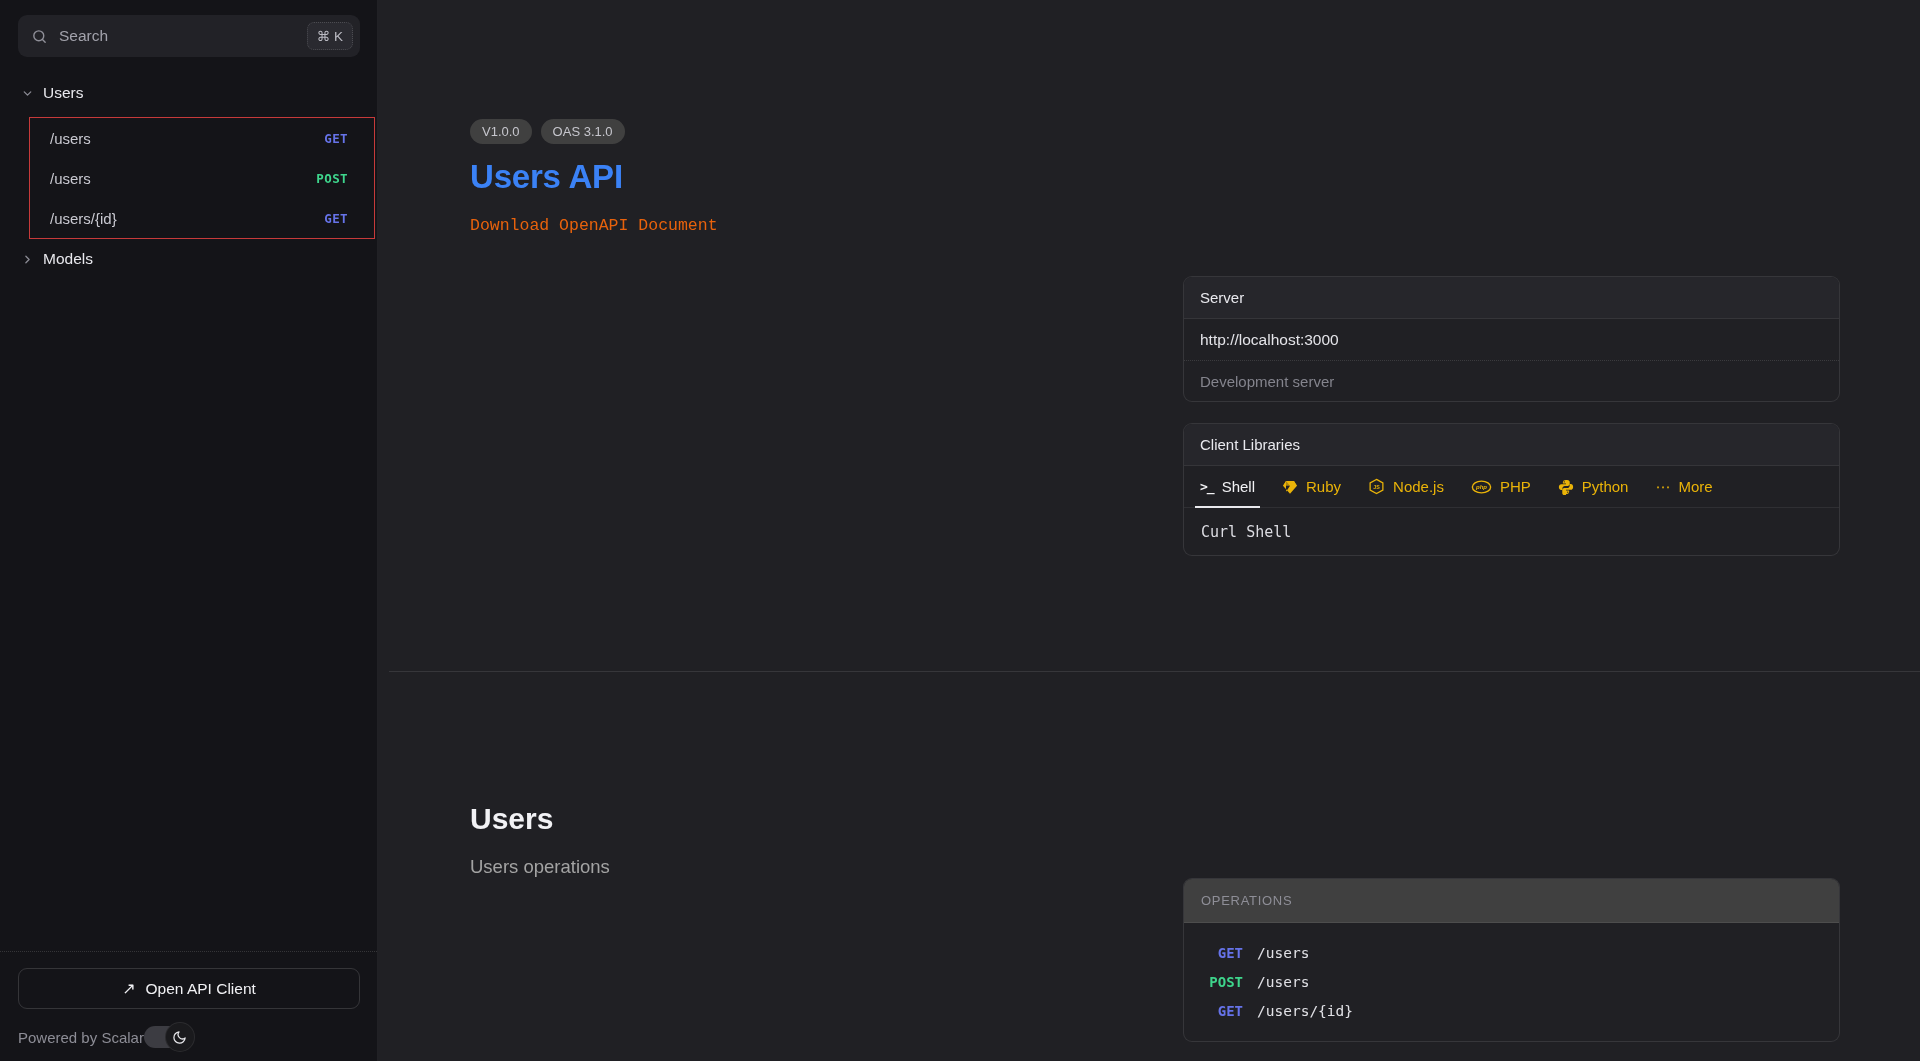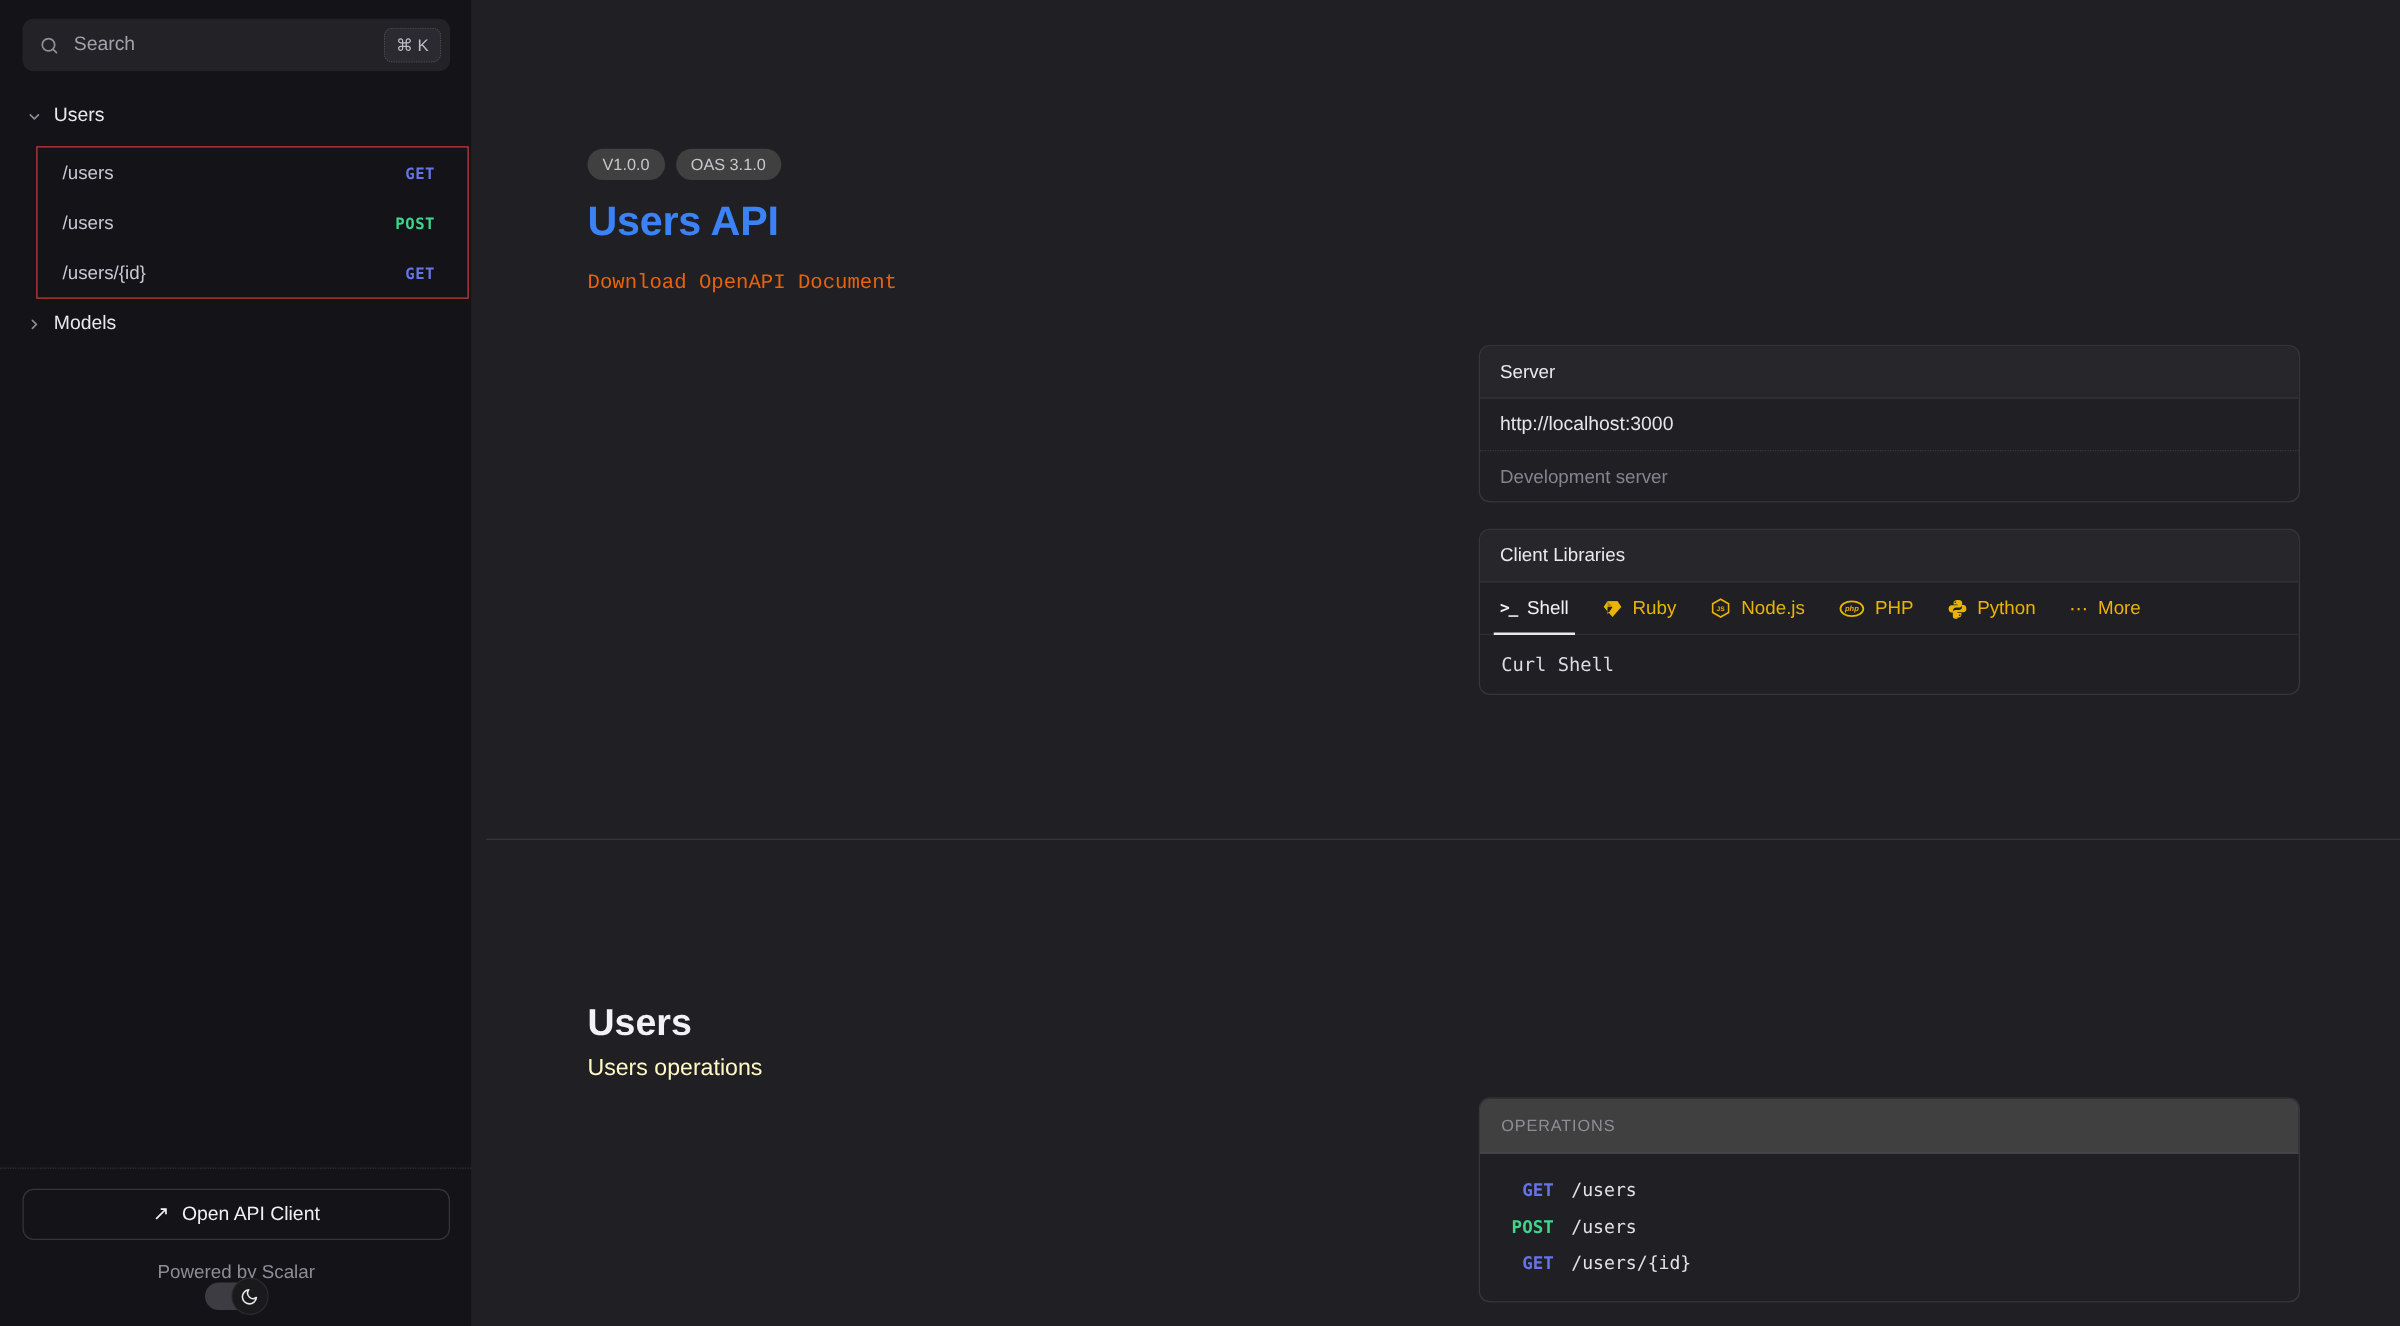--- a/index.html
+++ b/index.html
@@ -52,21 +52,21 @@
     margin-top:auto; border-top:1px dotted rgba(255,255,255,0.14);
     padding:16px 17px 13px 18px;
   }
   .api-client-btn {
     width:100%; height:41px; background:transparent;
     border:1px solid rgba(255,255,255,0.14); border-radius:9px;
     color:#f1f1f4; font-size:15.5px; font-family:inherit;
     display:flex; align-items:center; justify-content:center; gap:10px; cursor:pointer;
   }
   .arrow { font-size:16px; line-height:1; }
-  .powered-row { margin-top:17px; display:flex; align-items:center; justify-content:flex-start;flex-direction:column; }
+  .powered-row { margin-top:17px; display:flex; align-items:center; justify-content:flex-start; }
   .powered-row > span { font-size:15px; color:#8d8d96; }
   .toggle {
     position:relative; width:43px; height:22px; border-radius:999px;
     background:#3c3c42; cursor:pointer; margin-right:8px;
   }
   .knob {
     position:absolute; right:-8px; top:-4px; width:30px; height:30px;
     border-radius:50%; background:#1a1a1d; border:1px solid rgba(255,255,255,0.08);
     display:flex; align-items:center; justify-content:center;
   }
@@ -111,21 +111,21 @@
   .tab.active { color:#f2f2f5; }
   .tab.active::after { content:""; position:absolute; left:-5px; right:-5px; bottom:-1px; height:2px; background:#e9e9ed; }
   .code-row {
     height:47px; display:flex; align-items:center; padding:0 17px;
     font-family:"DejaVu Sans Mono", monospace; font-size:15px; color:#dcdce2;
   }
 
   section.bottom { flex:1; display:flex; padding:0 80px 0 81px; }
   .intro2 { flex:1; padding-top:130px; }
   h2 { margin:0; font-size:30px; font-weight:700; color:#f2f2f5; }
-  .intro2 p { margin:7px 0 0; font-size:18.5px; color:#fef9c3; }
+  .intro2 p { margin:20px 0 0; font-size:18.5px; color:#a3a3a3; }
   section.bottom .cards { padding-top:186px; }
   .ops-header {
     height:44px; display:flex; align-items:center; padding:0 17px;
     background:#404040; border-bottom:1px solid rgba(255,255,255,0.07);
     font-size:13px; letter-spacing:0.7px; color:#8e8e97;
   }
   .ops-body { padding:15px 17px 16px; display:flex; flex-direction:column; }
   .op-row {
     display:flex; gap:14px; height:29px; align-items:center;
     font-family:"DejaVu Sans Mono", monospace; font-size:14px; cursor:pointer;

